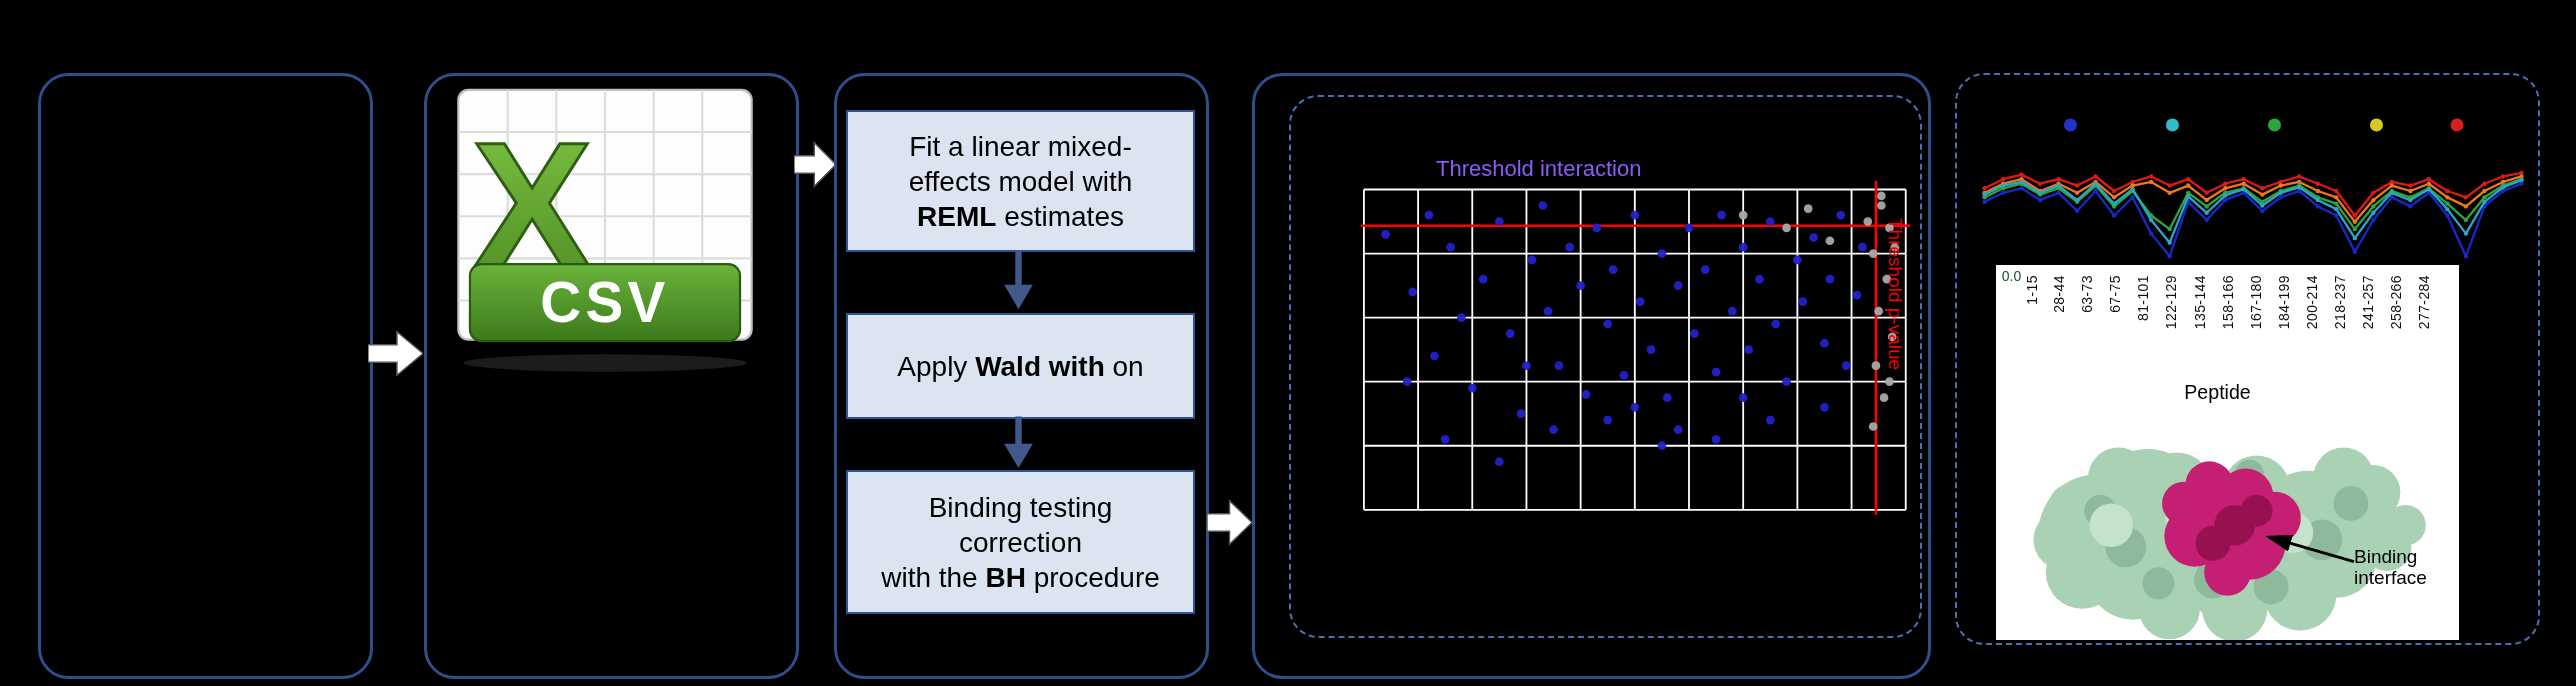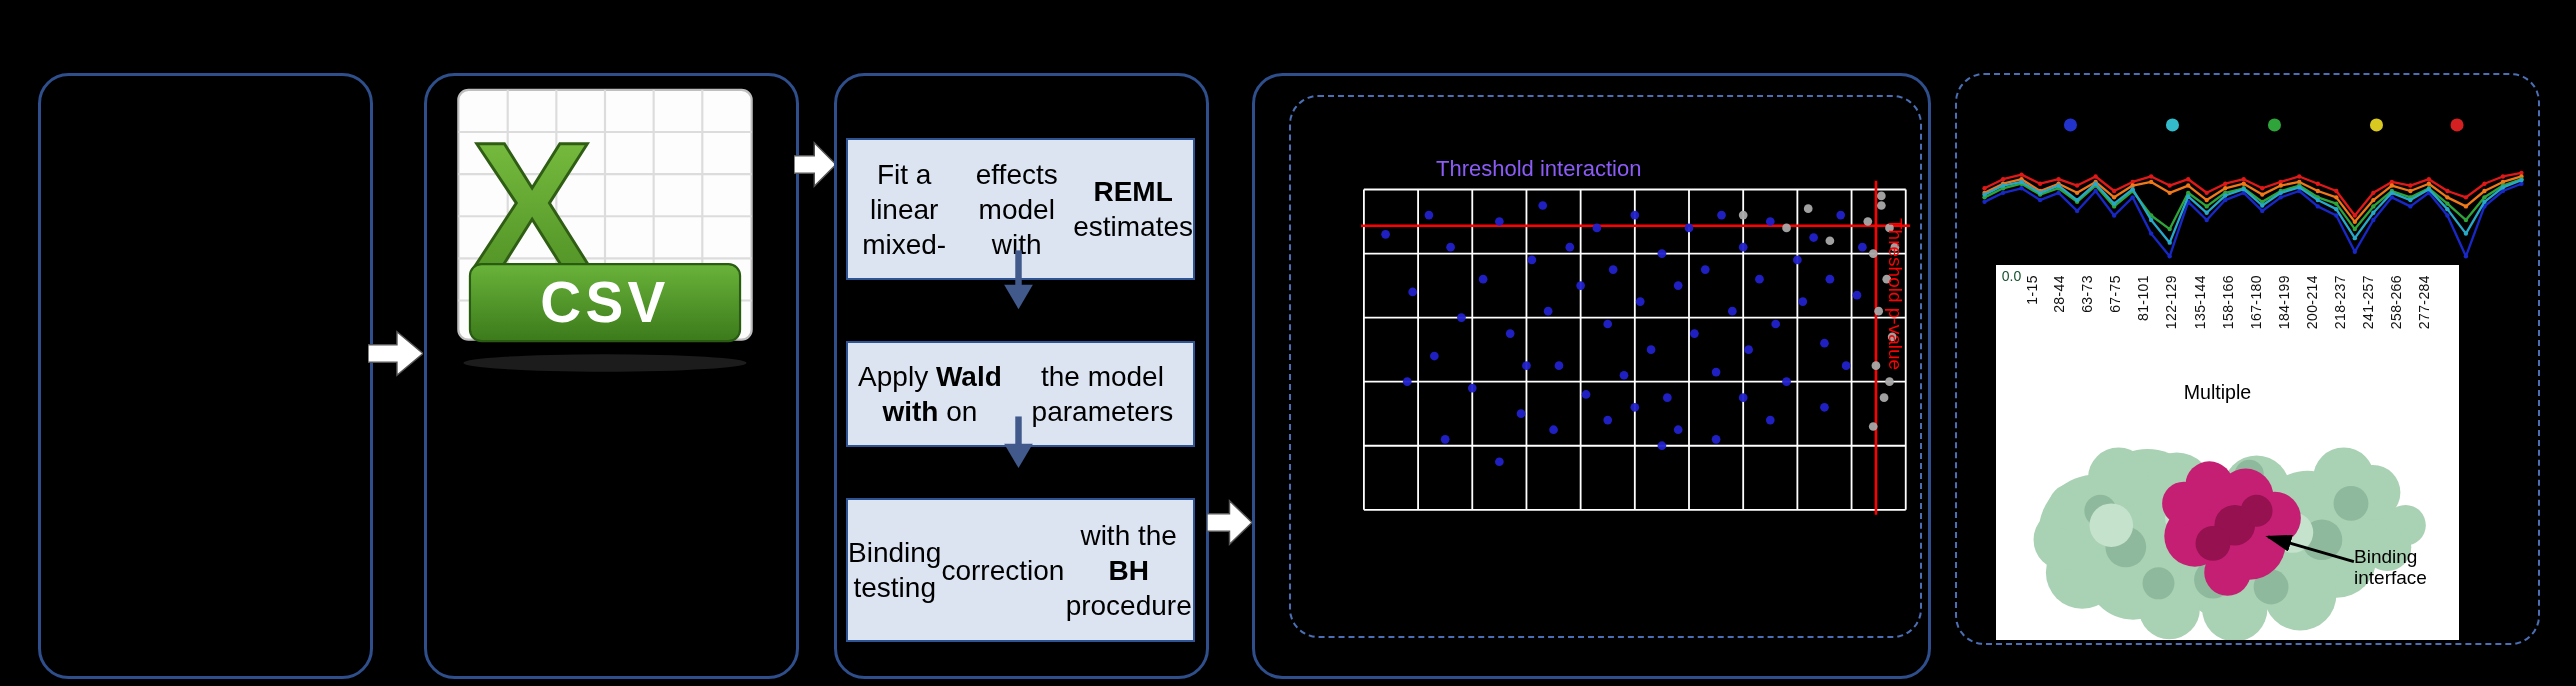--- a/index.html
+++ b/index.html
@@ -1,22 +1,22 @@
 <!DOCTYPE html>
 <html style="font-size:11.6px"><head>
 <meta charset="utf-8">
 <style>
   html,body{margin:0;padding:0;background:#000;}
   body{width:2576px;height:687px;overflow:hidden;font-family:"Liberation Sans",sans-serif;}
   .canvas{position:absolute;left:0;top:0;width:2576px;height:687px;background:#000;}
   .obox{position:absolute;border:3.6px solid #2e4f8c;border-radius:30.5px;background:transparent;}
   .dbox{position:absolute;border:2.2px dashed #4b6fb5;border-radius:29px;background:transparent;}
   .step{position:absolute;background:#dce4f2;border:2.2px solid #2e5496;color:#000;
-        display:flex;flex-direction:row;justify-content:center;align-items:center;
-        text-align:center;font-size:28px;line-height:1.25;margin-top:28px;}
+        display:flex;flex-direction:column;justify-content:center;align-items:center;
+        text-align:center;font-size:28px;line-height:1.25;}
   .step .b{font-weight:bold;}
   .absvg{position:absolute;}
   .redlabel{position:absolute;color:#8b5cf6;font-size:22px;}
   .redlabel-rot{position:absolute;color:#ff0000;font-size:19px;white-space:nowrap;
                 transform:rotate(90deg);transform-origin:0 0;}
   .panel{position:absolute;left:1996px;top:265px;width:463px;height:375px;background:#ffffff;overflow:hidden;}
   .tick00{position:absolute;left:5.8px;top:2.9px;font-size:14px;color:#14532d;}
   #pep-labels{position:absolute;left:17.4px;top:4.4px;width:436px;height:113px;}
   #pep-labels span{position:absolute;top:5.8px;writing-mode:vertical-rl;transform:rotate(180deg);
                    font-size:14px;color:#111;letter-spacing:0.4px;}
@@ -79,21 +79,20 @@
       <div><span class="b">REML</span><span> estimates</span></div>
     </div>
 
   <svg class="absvg" style="left:1002px;top:250px;" width="33" height="61" viewBox="0 0 46 84">
     <line x1="23" y1="0" x2="23" y2="52" stroke="#41598b" stroke-width="9"></line>
     <polygon points="3,48 43,48 23,82" fill="#41598b"></polygon>
   </svg>
 
   <div class="step" style="left:846px;top:313px;width:345px;height:102px;">
       <div><span>Apply </span><span class="b">Wald with</span><span> on</span></div>
-      <div><span>the model parameters</span></div>
     </div>
 
   <svg class="absvg" style="left:1002px;top:416px;" width="33" height="54" viewBox="0 0 46 74">
     <line x1="23" y1="0" x2="23" y2="42" stroke="#41598b" stroke-width="9"></line>
     <polygon points="3,38 43,38 23,72" fill="#41598b"></polygon>
   </svg>
 
   <div class="step" style="left:846px;top:470px;width:345px;height:140px;">
       <div><span>Binding testing</span></div>
       <div><span>correction</span></div>
@@ -405,21 +404,21 @@
         <span style="left: 179px;">135-144</span>
         <span style="left: 207px;">158-166</span>
         <span style="left: 235px;">167-180</span>
         <span style="left: 263px;">184-199</span>
         <span style="left: 291px;">200-214</span>
         <span style="left: 319px;">218-237</span>
         <span style="left: 347px;">241-257</span>
         <span style="left: 375px;">258-266</span>
         <span style="left: 403px;">277-284</span>
       </div>
-    <div class="pep-axis">Multiple</div>
+    <div class="pep-axis">Peptide</div>
 
     <svg class="absvg" style="left:8.7px;top:144px;" width="445" height="231" viewBox="0 0 612 318">
       <defs>
         <marker id="ah" markerWidth="10" markerHeight="8" refX="8" refY="3" orient="auto">
           <path d="M0,0 L9,3 L0,6 Z" fill="#000"></path>
         </marker>
       </defs>
       <g>
         <circle cx="126" cy="170" r="80" fill="#a9d1b3"></circle>
           <circle cx="196" cy="130" r="75" fill="#a9d1b3"></circle>

